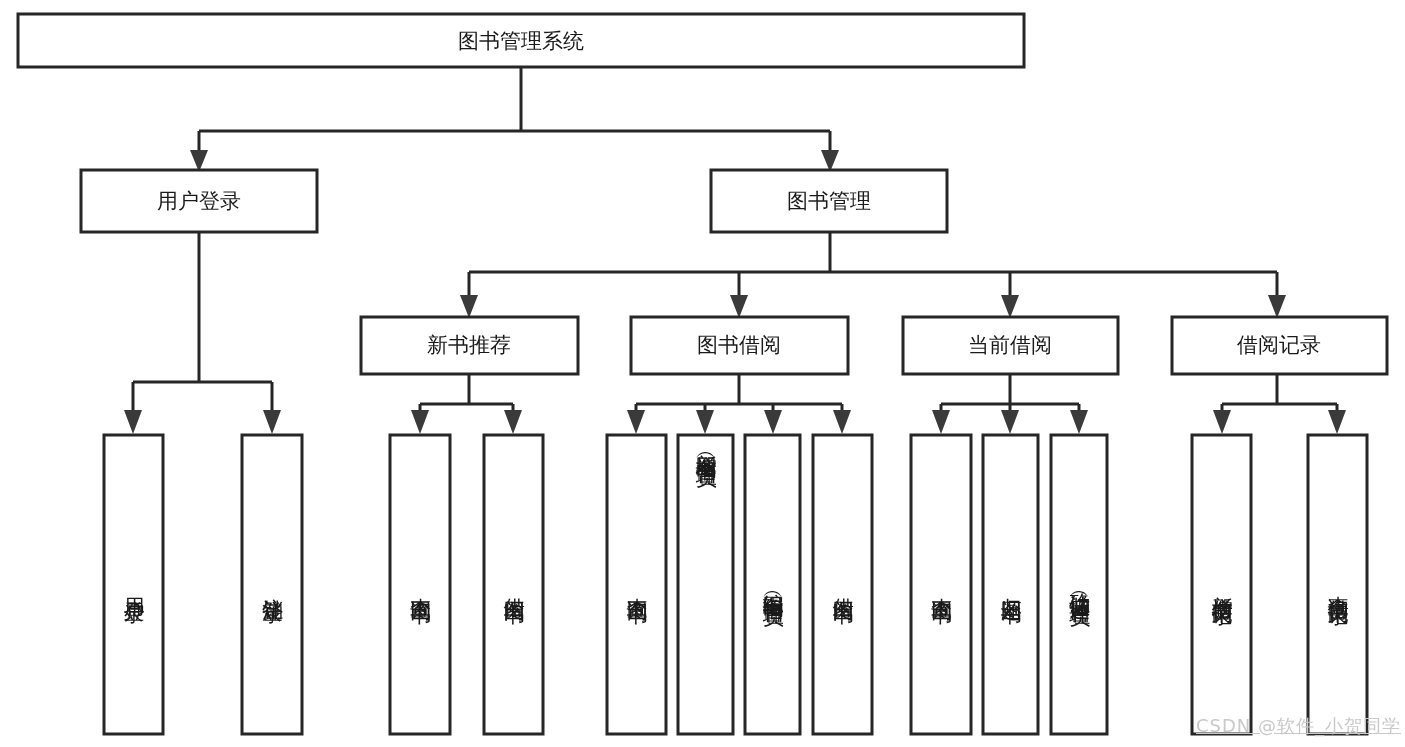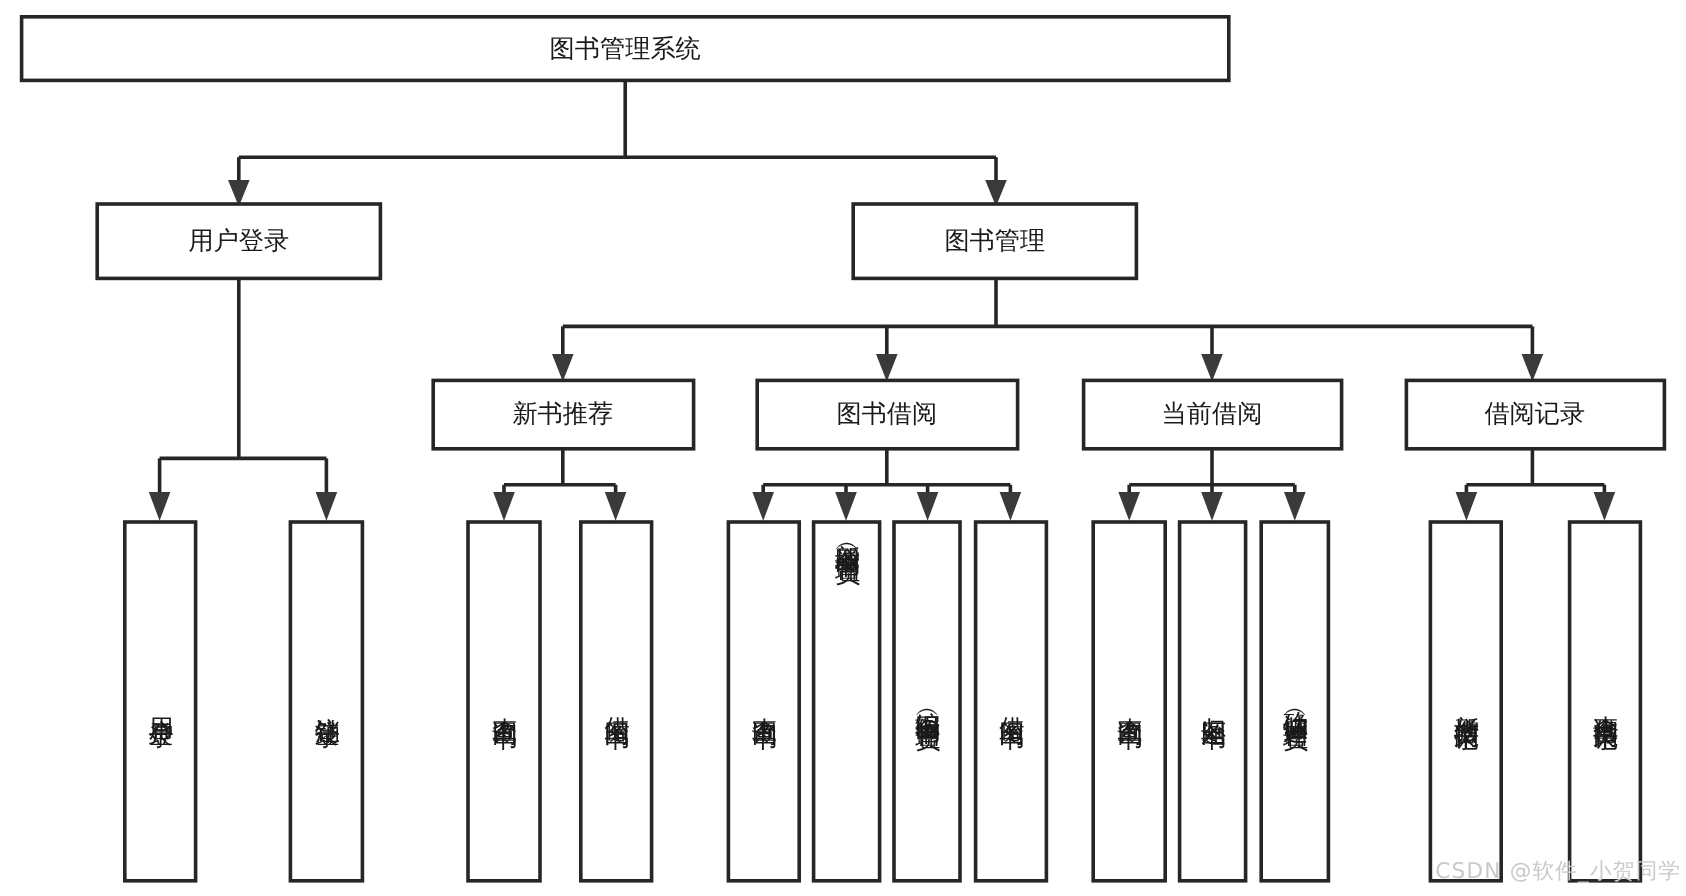--- a/index.html
+++ b/index.html
@@ -64,20 +64,21 @@
     pointer-events: none;
   }
   .watermark {
     position: absolute;
     color: #c9c9c9;
     font-family: "DejaVu Sans", "Liberation Sans", sans-serif;
     font-size: 18px;
     letter-spacing: 1px;
     white-space: nowrap;
     user-select: none;
+    text-decoration: underline;
   }
 </style>
 </head>
 <body>
 
 <div id="diagram-root">
 
   <svg class="diagram-canvas" viewBox="0 0 1405 747" xmlns="http://www.w3.org/2000/svg">
 
     <defs>

